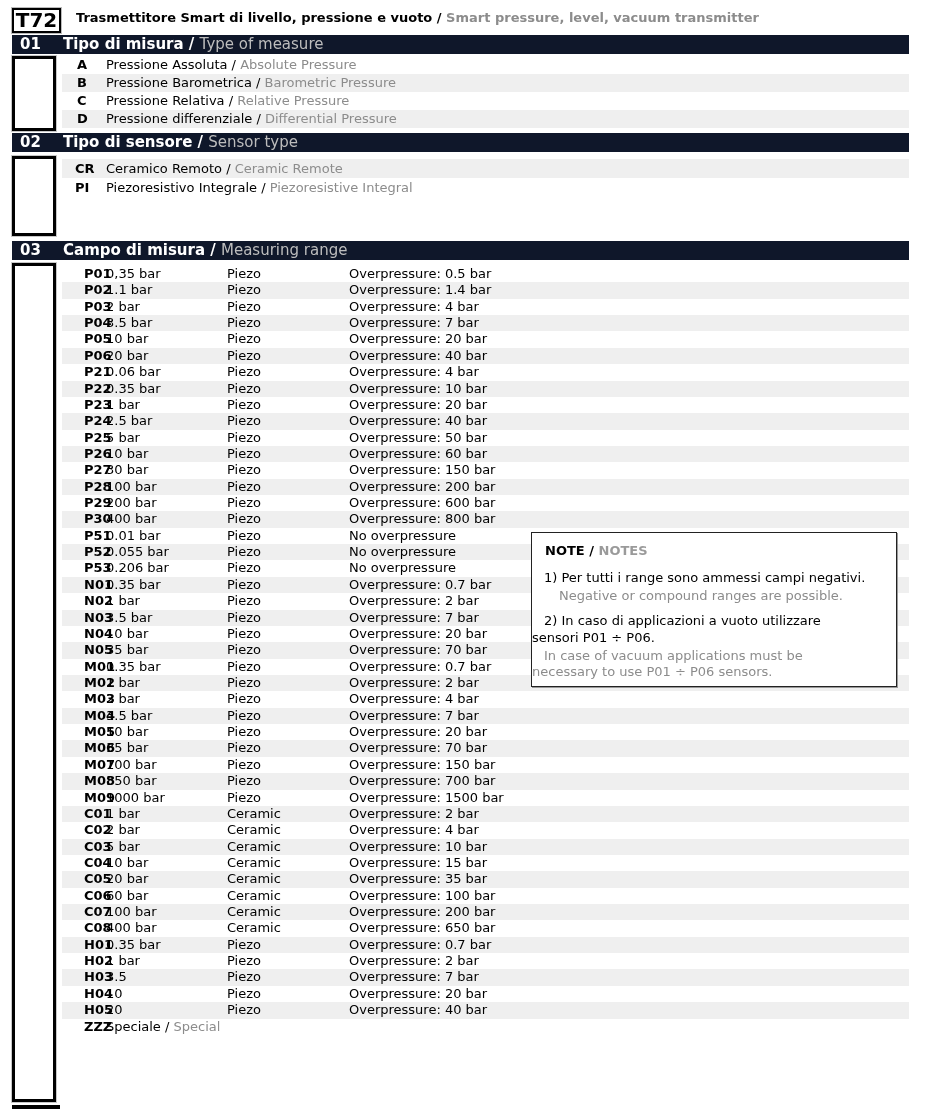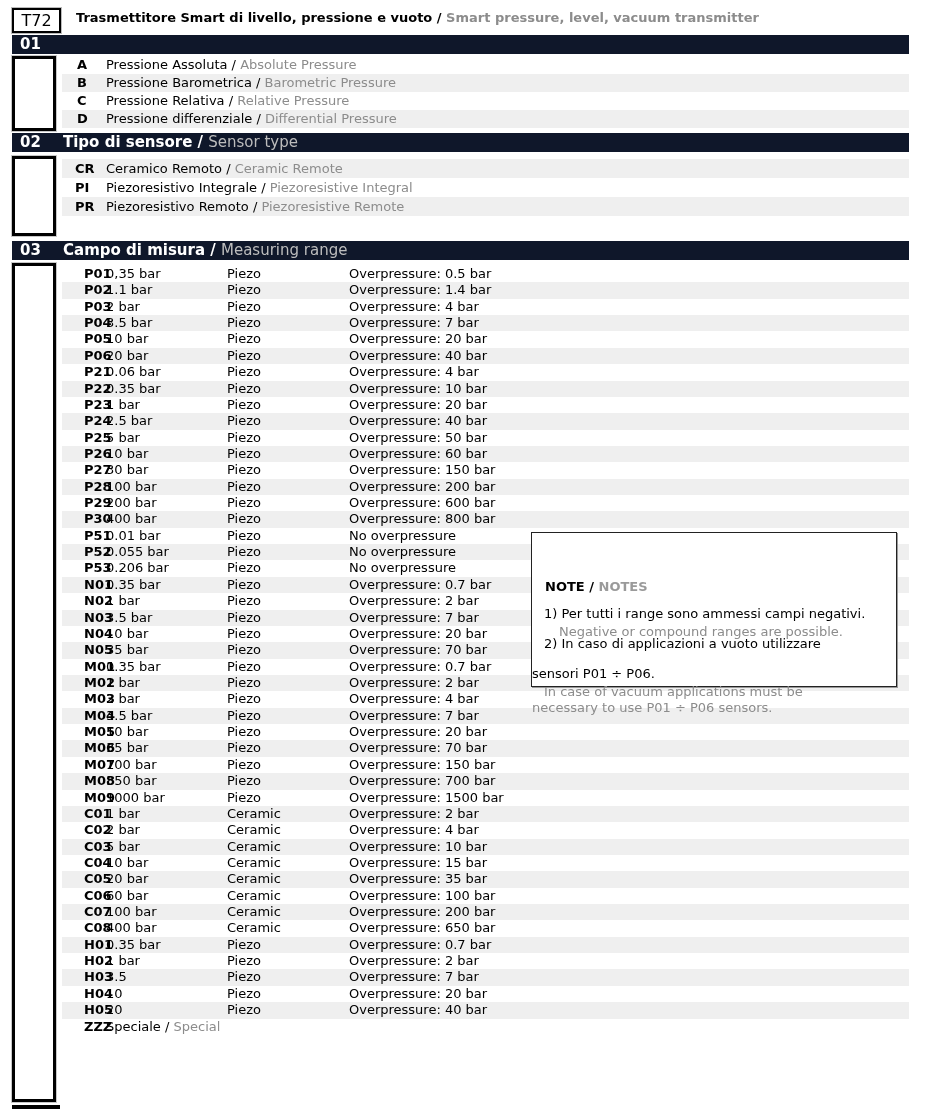--- a/index.html
+++ b/index.html
@@ -2,21 +2,21 @@
 <html><head>
 <meta charset="utf-8">
 <style>
   html, body { margin:0; padding:0; background:#ffffff; }
   body { width:927px; height:1112px; position:relative; overflow:hidden;
          font-family:"DejaVu Sans", sans-serif; color:#000; font-size:13px; }
   .en { color:#8c8c8c; }
   .title-row { position:absolute; left:0; top:8px; height:24px; width:927px; }
   .code-box { position:absolute; left:12px; top:0; width:45px; height:21px;
               border:2px solid #000; box-shadow:0 0 0 1px #bbb;
-              font-weight:normal; font-size:16px; text-align:center; line-height:21px; }
+              font-weight:bold; font-size:20px; text-align:center; line-height:21px; }
   .title-text { position:absolute; left:76px; top:2px; font-size:13px; font-weight:bold; white-space:nowrap; }
   .title-text .en { font-weight:bold; }
 
   .sec-bar { position:absolute; left:12px; width:897px; height:19px; background:#0f172a; color:#fff;
              font-size:15px; line-height:19px; white-space:nowrap; }
   .sec-bar .num { position:absolute; left:8px; font-weight:bold; }
   .sec-bar .lbl { position:absolute; left:51px; font-weight:bold; }
   .sec-bar .lbl .en { color:#bdbdbd; font-weight:normal; }
 
   .frame { position:absolute; left:12px; width:44px; border:3px solid #000; background:#fff;
@@ -36,34 +36,35 @@
   .rows.s03 .row .sns { position:absolute; left:165px; }
   .rows.s03 .row .ovp { position:absolute; left:287px; }
   .rows.s03 .row .special { position:absolute; left:44px; }
 
   .bottom-bar { position:absolute; left:12px; top:1105px; width:48px; height:4px; background:#000; }
 
   .note { position:absolute; left:531px; top:532px; width:364px; height:153px;
           border:1px solid #222; background:#fff; box-shadow:1px 1px 0 #999; font-size:13px; }
   .note .nt { position:absolute; left:13px; top:10px; font-weight:bold; }
   .note .nt .en { font-weight:bold; color:#9a9a9a; }
-  .note .line { position:absolute; white-space:nowrap;margin-top:36px; }
+  .note .line { position:absolute; white-space:nowrap; }
 </style>
 </head>
 <body>
 
 <div class="title-row">
   <div class="code-box">T72</div>
   <div class="title-text">
     <span>Trasmettitore Smart di livello, pressione e vuoto</span><span> / </span><span class="en">Smart pressure, level, vacuum transmitter</span>
   </div>
 </div>
 
 <div class="sec-bar" style="top:35px;">
   <span class="num">01</span>
+  <span class="lbl"><span>Tipo di misura</span><span> / </span><span class="en">Type of measure</span></span>
 </div>
 <div class="frame" style="top:56px;height:75px;"></div>
 <div class="rows s01" style="top:56px;">
   <div class="row">
       <span class="k">A</span>
       <span class="v"><span>Pressione Assoluta</span> / <span class="en">Absolute Pressure</span></span>
     </div>
   <div class="row alt">
       <span class="k">B</span>
       <span class="v"><span>Pressione Barometrica</span> / <span class="en">Barometric Pressure</span></span>
@@ -85,24 +86,20 @@
 <div class="frame" style="top:156px;height:80px;"></div>
 <div class="rows s02" style="top:159px;">
   <div class="row alt">
       <span class="k">CR</span>
       <span class="v"><span>Ceramico Remoto</span> / <span class="en">Ceramic Remote</span></span>
     </div>
   <div class="row">
       <span class="k">PI</span>
       <span class="v"><span>Piezoresistivo Integrale</span> / <span class="en">Piezoresistive Integral</span></span>
     </div>
-  <div class="row alt">
-      <span class="k">PR</span>
-      <span class="v"><span>Piezoresistivo Remoto</span> / <span class="en">Piezoresistive Remote</span></span>
-    </div>
 </div>
 
 <div class="sec-bar" style="top:241px;text-align:center;">
   <span class="num">03</span>
   <span class="lbl"><span>Campo di misura</span><span> / </span><span class="en">Measuring range</span></span>
 </div>
 <div class="frame" style="top:263px;height:839px;"></div>
 <div class="rows s03" id="ranges" style="top:266px;">
     <div class="row">
       <span class="k">P01</span>
@@ -384,17 +381,17 @@
       <span class="k">ZZZ</span>
       <span class="special"><span>Speciale</span><span> / </span><span class="en">Special</span></span>
     </div>
   </div>
 <div class="bottom-bar"></div>
 
 <div class="note">
   <div class="line nt"><span>NOTE</span><span> / </span><span class="en">NOTES</span></div>
   <div class="line" style="left:12px;top:37px;">1) Per tutti i range sono ammessi campi negativi.</div>
   <div class="line en" style="left:27px;top:55px;">Negative or compound ranges are possible.</div>
-  <div class="line" style="left:12px;top:67px;">2) In caso di applicazioni a vuoto utilizzare</div>
+  <div class="line" style="left:12px;top:80px;">2) In caso di applicazioni a vuoto utilizzare</div>
   <div class="line" style="left:0px;top:97px;">sensori P01 ÷ P06.</div>
   <div class="line en" style="left:12px;top:115px;">In case of vacuum applications must be</div>
   <div class="line en" style="left:0px;top:131px;">necessary to use P01 ÷ P06 sensors.</div>
 </div>
 
 </body></html>

